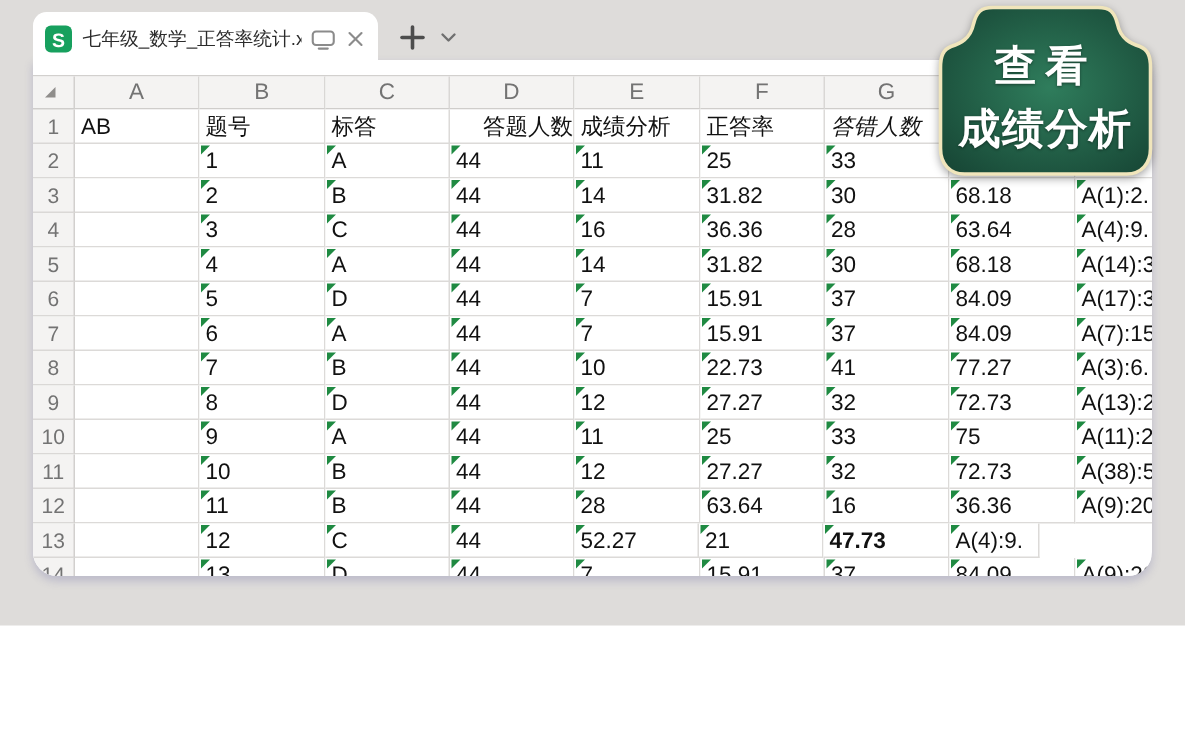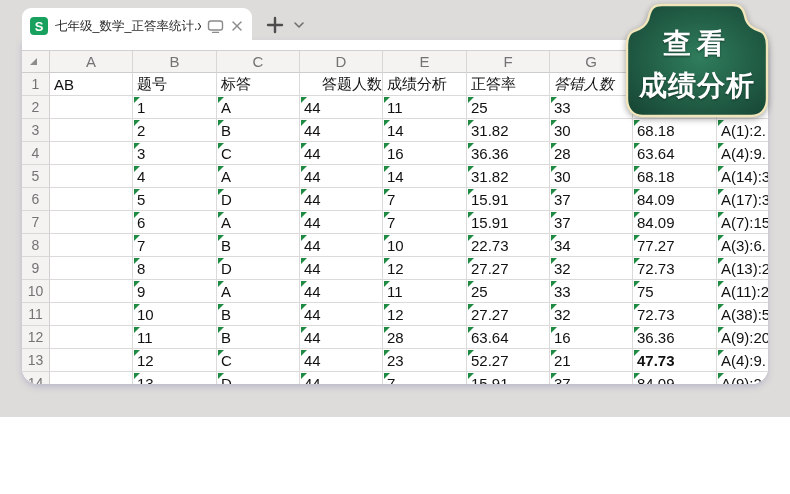--- a/index.html
+++ b/index.html
@@ -372,21 +372,21 @@
           <div class="cell" style="width: 84px;">
             <span class="tri" style="border-top-color: rgb(31, 138, 66);"></span>
             <span>10</span>
           </div>
           <div class="cell" style="width: 83px;">
             <span class="tri" style="border-top-color: rgb(31, 138, 66);"></span>
             <span>22.73</span>
           </div>
           <div class="cell" style="width: 83px;">
             <span class="tri" style="border-top-color: rgb(31, 138, 66);"></span>
-            <span>34</span>
+            <span>41</span>
           </div>
           <div class="cell" style="width: 84px;">
             <span class="tri" style="border-top-color: rgb(31, 138, 66);"></span>
             <span>77.27</span>
           </div>
           <div class="cell" style="width: 60px;">
             <span class="tri" style="border-top-color: rgb(31, 138, 66);"></span>
             <span>A(3):6.</span>
           </div>
         </div>
@@ -551,24 +551,20 @@
             <span class="tri" style="border-top-color: rgb(31, 138, 66);"></span>
             <span>12</span>
           </div>
           <div class="cell" style="width: 83px;">
             <span class="tri" style="border-top-color: rgb(31, 138, 66);"></span>
             <span>C</span>
           </div>
           <div class="cell" style="width: 83px;">
             <span class="tri" style="border-top-color: rgb(31, 138, 66);"></span>
             <span>44</span>
-          </div>
-          <div class="cell" style="width: 84px;">
-            <span class="tri" style="border-top-color: rgb(31, 138, 66);"></span>
-            <span>23</span>
           </div>
           <div class="cell" style="width: 83px;">
             <span class="tri" style="border-top-color: rgb(31, 138, 66);"></span>
             <span>52.27</span>
           </div>
           <div class="cell" style="width: 83px;">
             <span class="tri" style="border-top-color: rgb(31, 138, 66);"></span>
             <span>21</span>
           </div>
           <div class="cell" style="width: 84px; font-weight: bold;">

